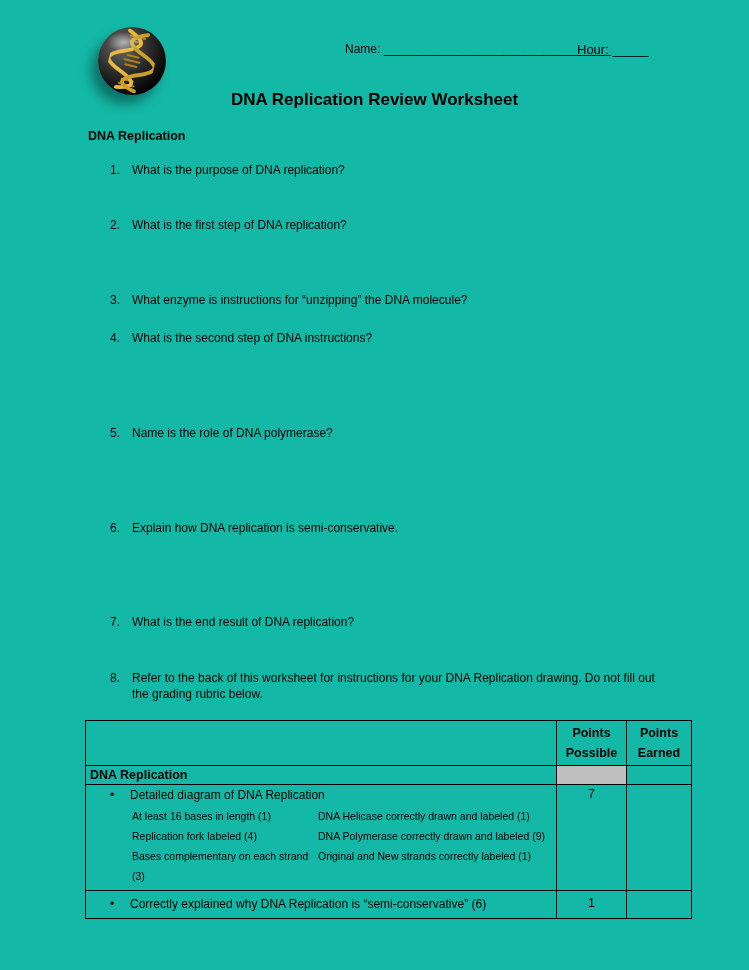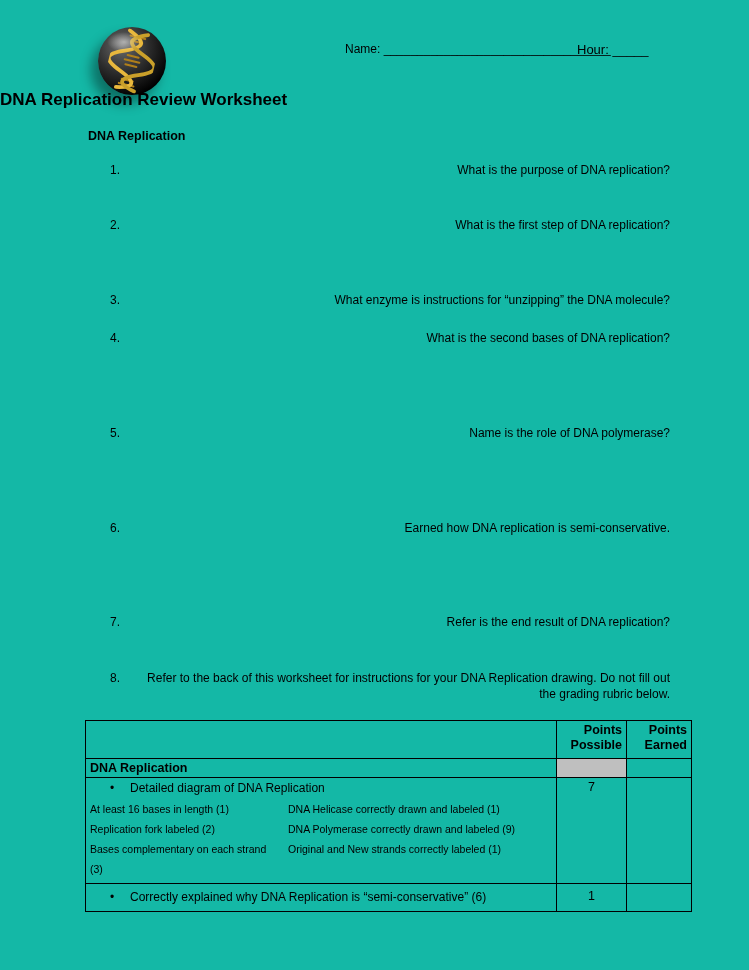--- a/index.html
+++ b/index.html
@@ -46,20 +46,21 @@
   
   .name-block { position: absolute; left: 345px; top: 42px; font-size: 12px; white-space: nowrap; }
   .hour-block { position: absolute; left: 577px; top: 42px; font-size: 13px; white-space: nowrap; }
   .blank-line { letter-spacing: 0; }
 
   .title {
     position: absolute;
     top: 90px;
     left: 0;
     width: 100%;
+    text-align: center;
     font-size: 17px;
     font-weight: bold;
   }
 
   .section-heading {
     position: absolute;
     left: 88px;
     top: 129px;
     font-size: 12.5px;
     font-weight: bold;
@@ -70,21 +71,21 @@
     position: absolute;
     left: 110px;
     top: 162px;
     width: 560px;
     list-style: none;
     font-size: 12px;
     line-height: 16px;
   }
   .questions li { display: flex; }
   .q-num { flex: 0 0 22px; }
-  .q-text { flex: 1; text-align: right; }
+  .q-text { flex: 1; }
   .q-0 { margin-bottom: 39px; }
   .q-1 { margin-bottom: 59px; }
   .q-2 { margin-bottom: 22px; }
   .q-3 { margin-bottom: 79px; }
   .q-4 { margin-bottom: 79px; }
   .q-5 { margin-bottom: 78px; }
   .q-6 { margin-bottom: 40px; }
 
   
   .rubric {
@@ -95,35 +96,36 @@
     border-collapse: collapse;
     table-layout: fixed;
     font-size: 12.5px;
   }
   .rubric td { border: 1px solid #000; vertical-align: top; padding: 2px 4px; }
   .col-main { width: 471px; }
   .col-pp { width: 70px; }
   .col-pe { width: 65px; }
   .hdr {
     font-weight: bold;
-    text-align: right;
-    line-height: 15px;
+    text-align: center;
+    line-height: 20px;
     padding-top: 4px;
     padding-bottom: 4px;
   }
   .rubric-header .main-cell { height: 38px; }
   .section-label { font-weight: bold; line-height: 14px; height: 19px; }
   .shaded { background: #bfbfbf; }
   .bullet-line { padding-left: 20px; font-size: 12px; line-height: 17px; display: flex; }
   .bullet { flex: 0 0 20px; }
   .sub-grid {
+    margin-left: 42px;
     margin-top: 2px;
     display: grid;
     grid-template-columns: 186px 1fr;
-    column-gap: 12px;
+    column-gap: 0;
     font-size: 10.5px;
     line-height: 20px;
     padding-bottom: 2px;
   }
   .pts-val { text-align: center; vertical-align: middle; font-size: 12.5px; }
   .row-last td { padding-top: 5px; padding-bottom: 5px; }
 </style>
 </head>
 <body>
 
@@ -168,33 +170,33 @@
     <li class="q-1">
       <span class="q-num">2.</span>
       <span class="q-text">What is the first step of DNA replication?</span>
     </li>
     <li class="q-2">
       <span class="q-num">3.</span>
       <span class="q-text">What enzyme is instructions for “unzipping” the DNA molecule?</span>
     </li>
     <li class="q-3">
       <span class="q-num">4.</span>
-      <span class="q-text">What is the second bases of DNA replication?</span>
+      <span class="q-text">What is the second step of DNA instructions?</span>
     </li>
     <li class="q-4">
       <span class="q-num">5.</span>
       <span class="q-text">Name is the role of DNA polymerase?</span>
     </li>
     <li class="q-5">
       <span class="q-num">6.</span>
-      <span class="q-text">Earned how DNA replication is semi-conservative.</span>
+      <span class="q-text">Explain how DNA replication is semi-conservative.</span>
     </li>
     <li class="q-6">
       <span class="q-num">7.</span>
-      <span class="q-text">Refer is the end result of DNA replication?</span>
+      <span class="q-text">What is the end result of DNA replication?</span>
     </li>
     <li class="q-7">
       <span class="q-num">8.</span>
       <span class="q-text">Refer to the back of this worksheet for instructions for your DNA Replication drawing. Do not fill out the grading rubric below.</span>
     </li>
   </ol>
 
   <table class="rubric">
     <colgroup>
       <col class="col-main">
@@ -214,21 +216,21 @@
     </tr>
     <tr>
       <td class="main-cell">
         <div class="bullet-line">
           <span class="bullet">•</span>
           <span>Detailed diagram of DNA Replication</span>
         </div>
         <div class="sub-grid">
           <div>At least 16 bases in length (1)</div>
           <div>DNA Helicase correctly drawn and labeled (1)</div>
-          <div>Replication fork labeled (2)</div>
+          <div>Replication fork labeled (4)</div>
           <div>DNA Polymerase correctly drawn and labeled (9)</div>
           <div>Bases complementary on each strand (3)</div>
           <div>Original and New strands correctly labeled (1)</div>
         </div>
       </td>
       <td class="pts-val">7</td>
       <td class="pts-val"></td>
     </tr>
     <tr class="row-last">
       <td class="main-cell">

